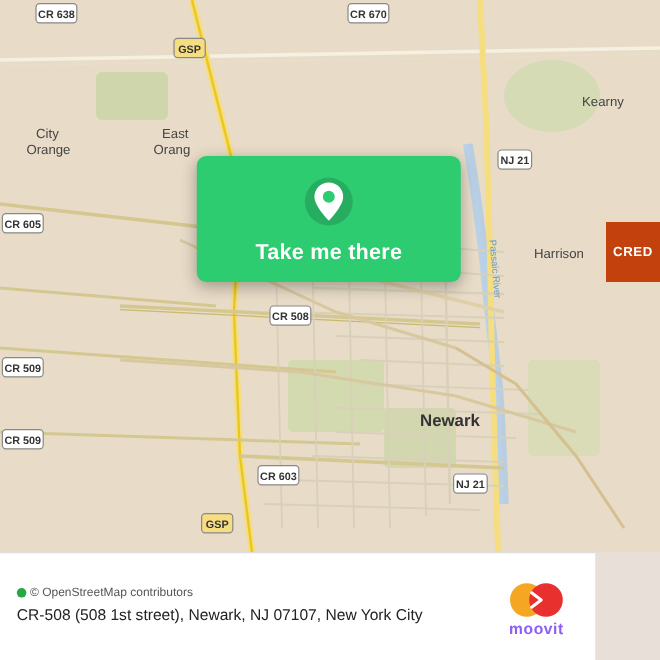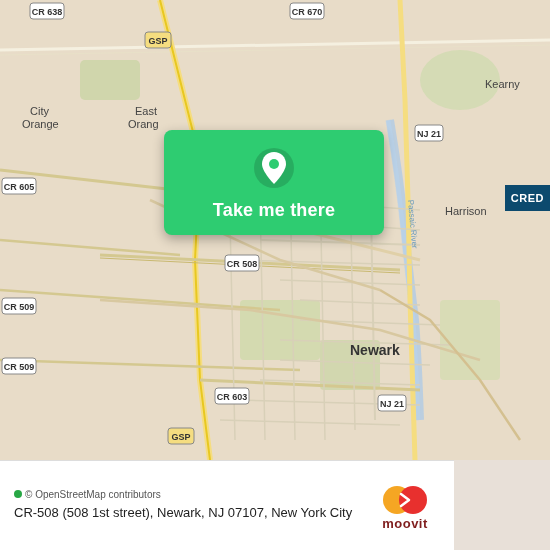--- a/index.html
+++ b/index.html
@@ -59,21 +59,21 @@
       font-weight: 600;
       cursor: pointer;
       letter-spacing: 0.2px;
     }
 
     
     #bottom-bar {
       position: absolute;
       bottom: 0;
       left: 0;
-      width: 454px;
+      width: 496px;
       height: 90px;
       background: white;
       display: flex;
       align-items: center;
       justify-content: space-between;
       padding: 8px 14px 8px 14px;
       border-top: 1px solid #ddd;
     }
 
     #bottom-left {
@@ -111,34 +111,34 @@
       display: flex;
       flex-direction: column;
       align-items: center;
       gap: 0px;
       min-width: 70px;
     }
 
     #moovit-word {
       font-size: 13px;
       font-weight: 700;
-      color: #7f1d1d;
+      color: #8b5cf6;
       letter-spacing: 0.5px;
     }
 
     
     #cred-badge {
       position: absolute;
       top: 185px;
       right: 0px;
-      background: #0c4a6e;
+      background: #c2410c;
       color: white;
       font-size: 11px;
       font-weight: 700;
-      padding: 7px 6px;
+      padding: 19px 6px;
       letter-spacing: 0.5px;
     }
 
     
     .road-label {
       font-family: Arial, sans-serif;
       font-size: 9px;
       fill: #333;
     }
   </style>

